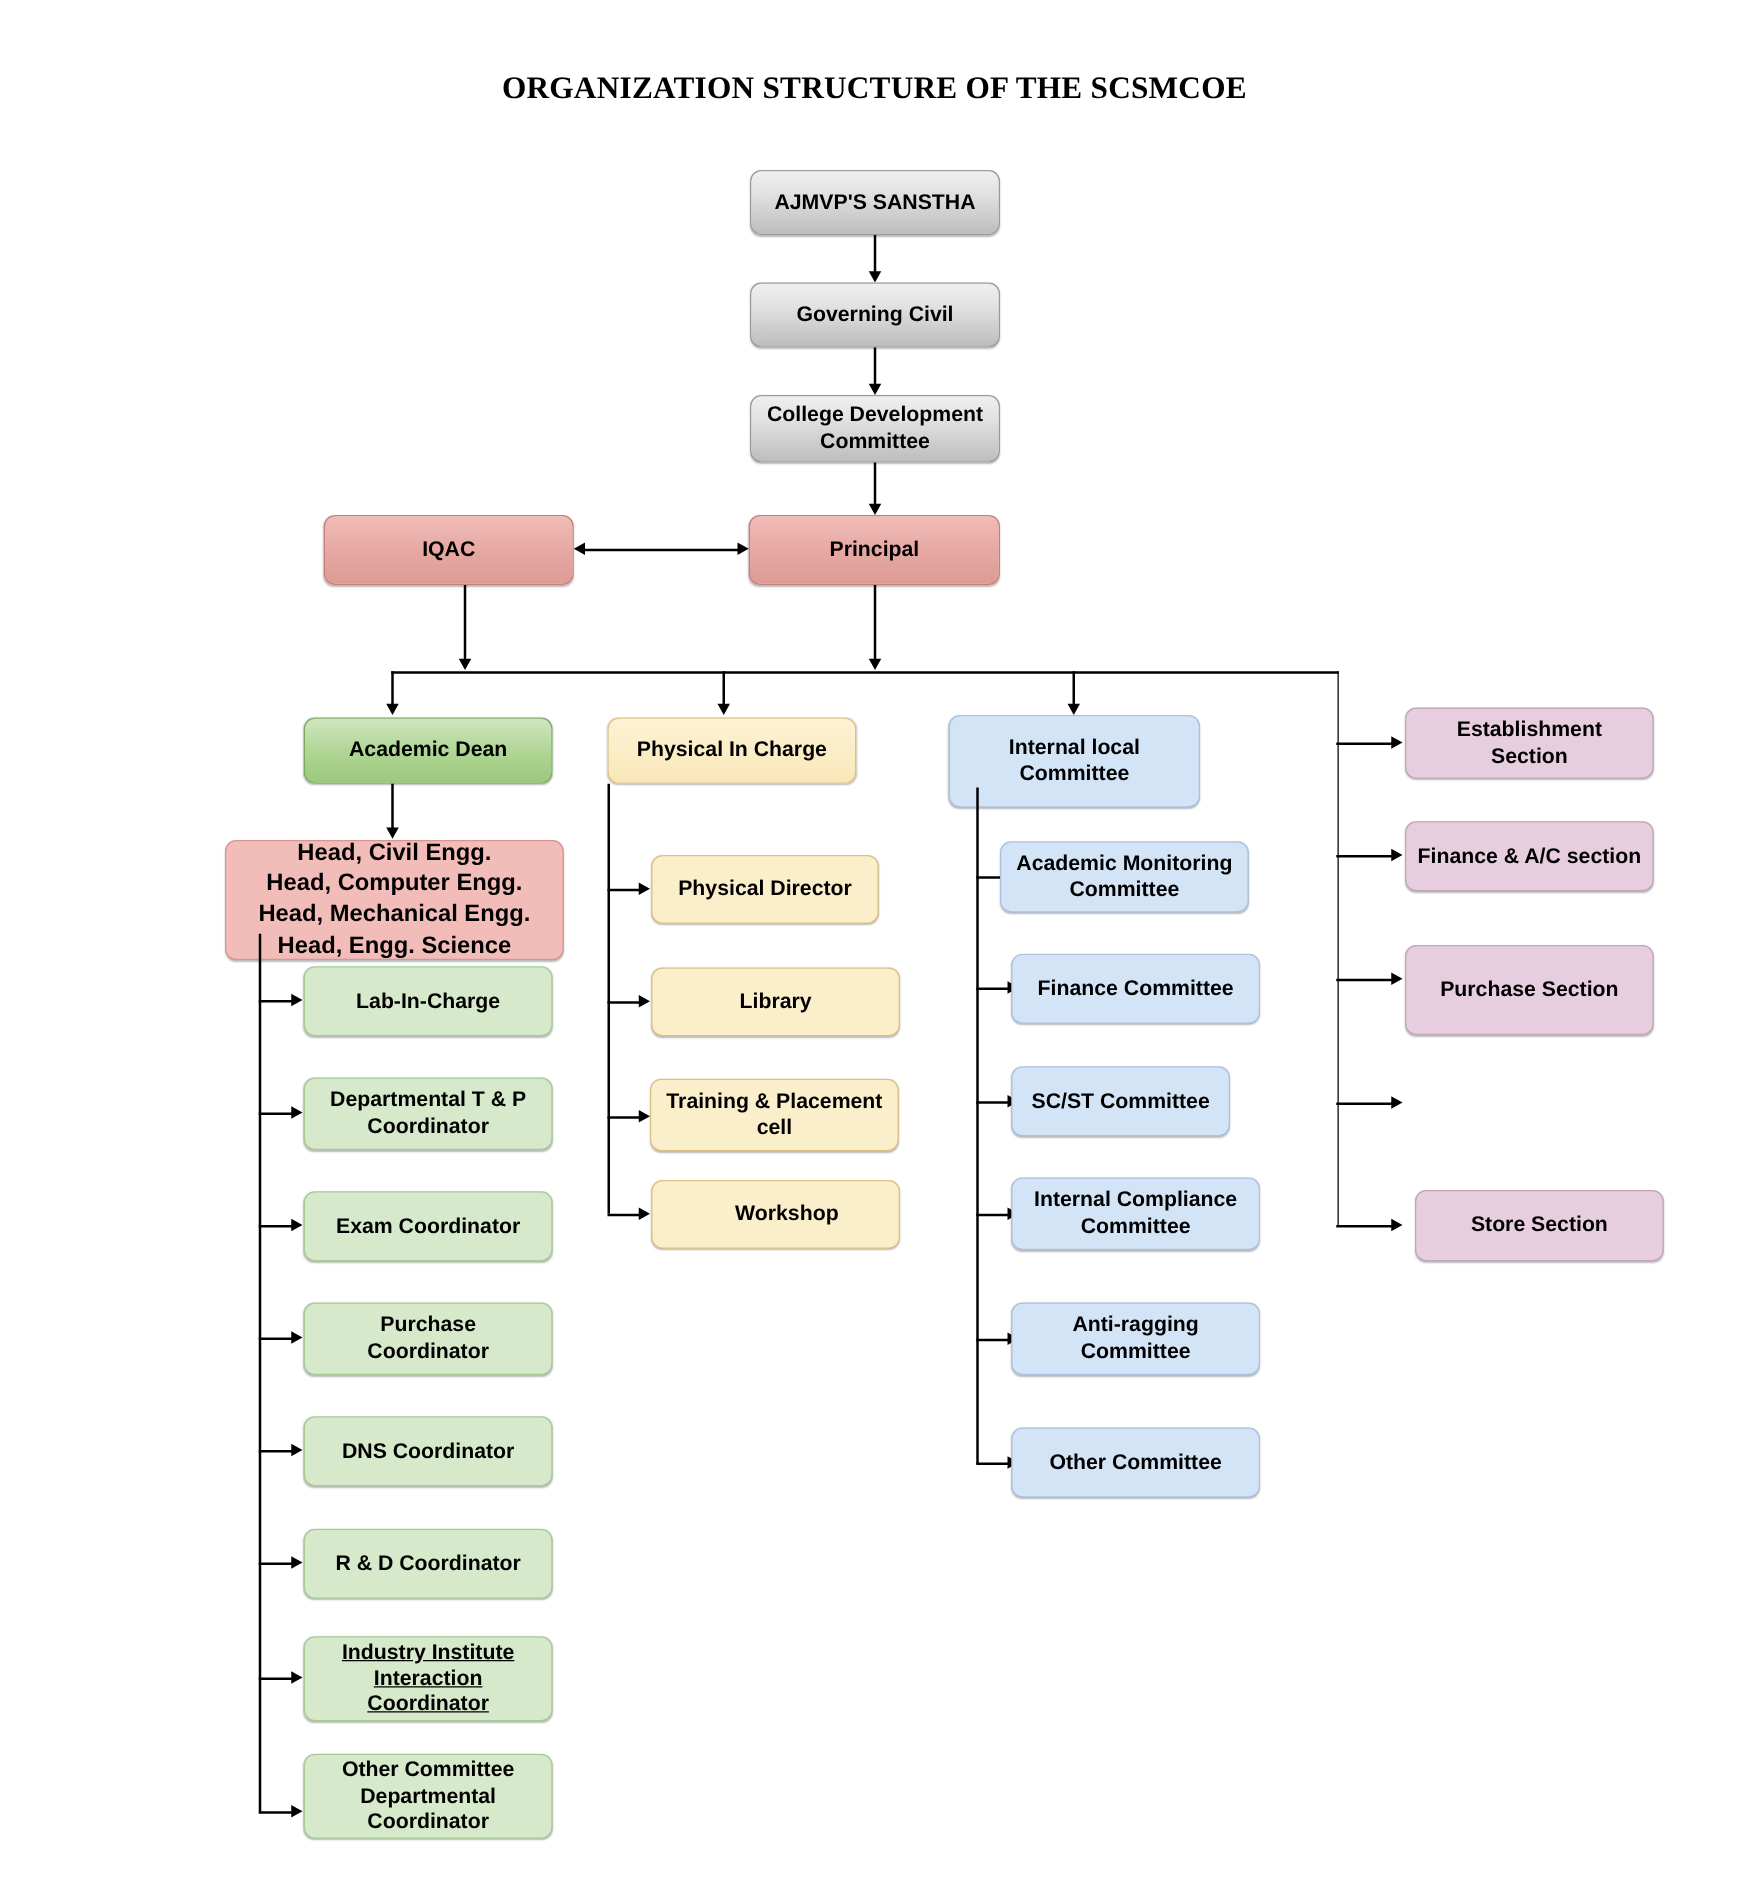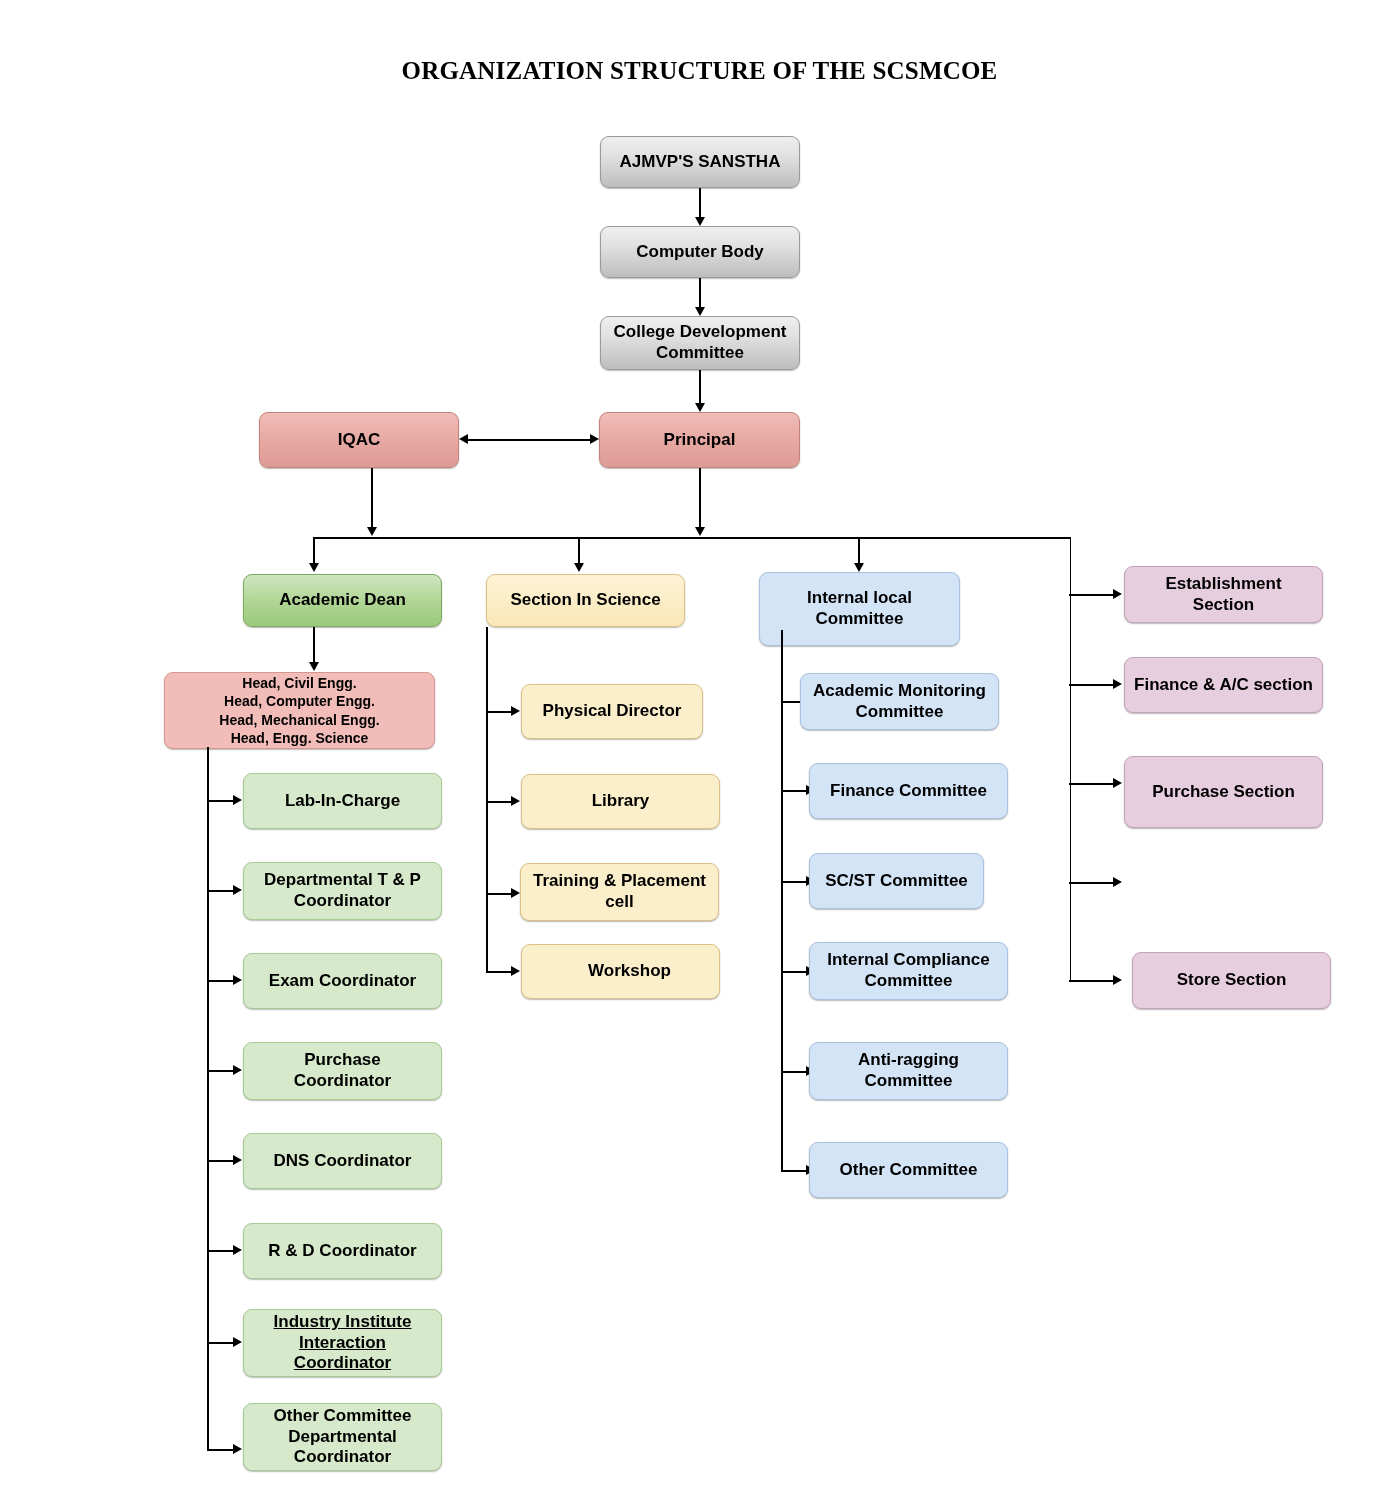--- a/index.html
+++ b/index.html
@@ -119,21 +119,21 @@
 
   <div id="title">ORGANIZATION STRUCTURE OF THE SCSMCOE</div>
 
   <div class="node n-grey" style="left:600px; top:136px; width:200px; height:52px;">
     <span class="lbl">AJMVP'S SANSTHA</span>
   </div>
   <div class="ln ln-v" style="left:699px; top:188px; height:30px;"></div>
   <div class="arrow arrow-down" style="left:694.5px; top:217px;"></div>
 
   <div class="node n-grey" style="left:600px; top:226px; width:200px; height:52px;">
-    <span class="lbl">Computer Body</span>
+    <span class="lbl">Governing Civil</span>
   </div>
   <div class="ln ln-v" style="left:699px; top:278px; height:30px;"></div>
   <div class="arrow arrow-down" style="left:694.5px; top:307px;"></div>
 
   <div class="node n-grey" style="left:600px; top:316px; width:200px; height:54px;">
     <span class="lbl">College Development
 Committee</span>
   </div>
   <div class="ln ln-v" style="left:699px; top:370px; height:34px;"></div>
   <div class="arrow arrow-down" style="left:694.5px; top:403px;"></div>
@@ -164,31 +164,31 @@
 
   <div class="ln ln-v" style="left:858px; top:537px; height:27px;"></div>
   <div class="arrow arrow-down" style="left:853.5px; top:563px;"></div>
 
   <div class="ln ln-v" style="left:1069.5px; top:537px; height:444px;"></div>
 
   <div class="node n-green" style="left:243px; top:574px; width:199px; height:53px;">
     <span class="lbl">Academic Dean</span>
   </div>
   <div class="node n-yellow" style="left:486px; top:574px; width:199px; height:53px;">
-    <span class="lbl">Section In Science</span>
+    <span class="lbl">Physical In Charge</span>
   </div>
   <div class="node n-blue" style="left:759px; top:572px; width:201px; height:74px;">
     <span class="lbl">Internal local
 Committee</span>
   </div>
 
   <div class="ln ln-v" style="left:313px; top:627px; height:36px;"></div>
   <div class="arrow arrow-down" style="left:308.5px; top:662px;"></div>
 
-  <div class="node n-pinkbox" style="left:164px; top:672px; width:271px; height:77px; font-size:14px; line-height:1.30;">
+  <div class="node n-pinkbox" style="left:180px; top:672px; width:271px; height:96px; font-size:19px; line-height:1.30;">
     <span class="lbl">Head, Civil Engg.
 Head, Computer Engg.
 Head, Mechanical Engg.
 Head, Engg. Science</span>
   </div>
 
   <div class="ln ln-v" style="left:207px; top:747px; height:703px;"></div>
 
   <div class="ln ln-h" style="left:207px; top:800px; width:27px;"></div>
   <div class="arrow arrow-right" style="left:233px; top:795.3px;"></div>

